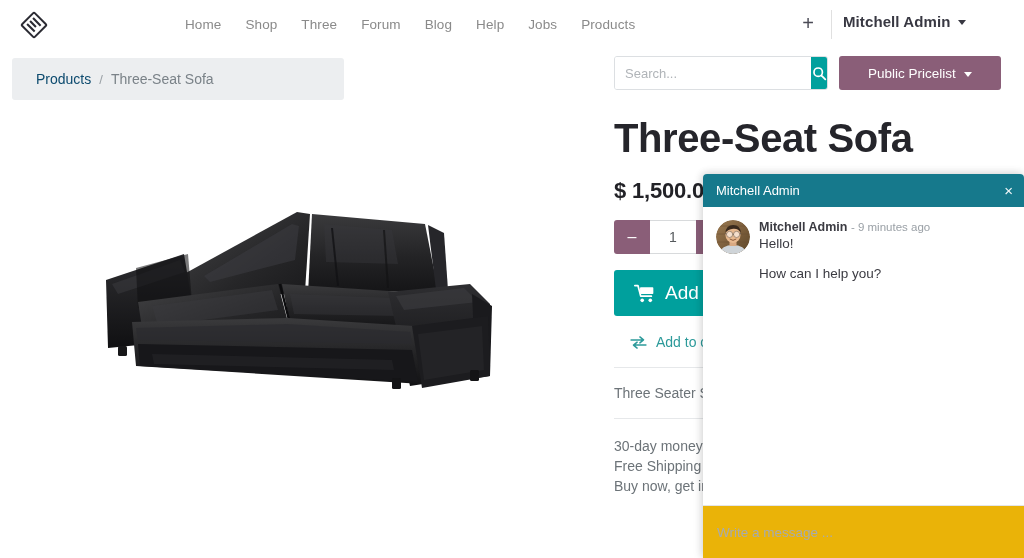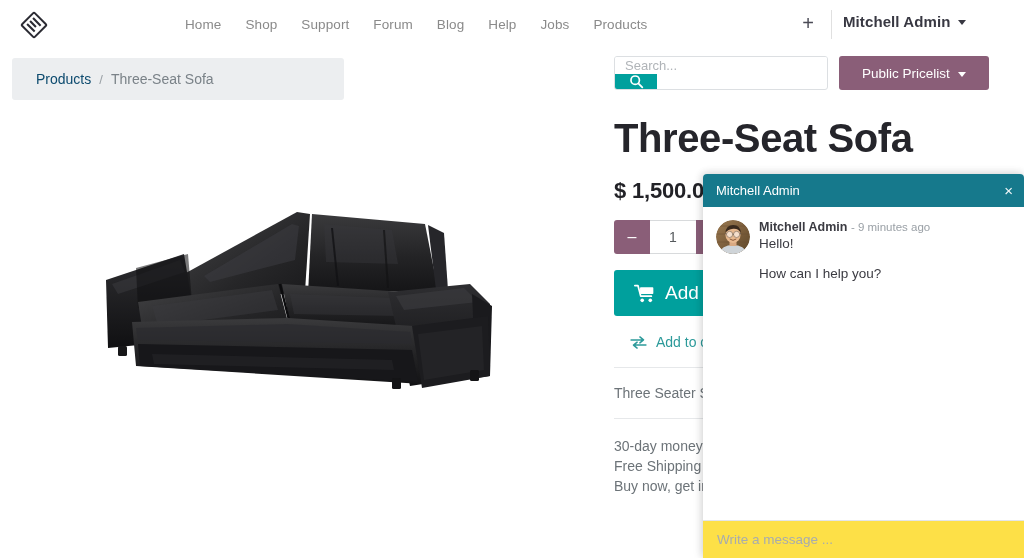--- a/index.html
+++ b/index.html
@@ -158,21 +158,20 @@
     height: 34px;
   }
   .search-group {
     display: flex;
     width: 214px;
     height: 34px;
     border: 1px solid #dcdfe2;
     border-radius: 3px;
     overflow: hidden;
     background: #fff;
-    flex-direction: column;
   }
   .search-input {
     flex: 1;
     border: none;
     outline: none;
     padding: 0 10px;
     font-size: 13px;
     color: #55595c;
     font-family: "Liberation Sans", sans-serif;
     background: #fff;
@@ -187,21 +186,21 @@
     justify-content: center;
     cursor: pointer;
   }
 
   .pricelist-btn {
     height: 34px;
     background: #8a5e78;
     color: #ffffff;
     border: none;
     border-radius: 3px;
-    padding: 0 23px;
+    padding: 0 29px;
     font-size: 13.5px;
     font-family: "Liberation Sans", sans-serif;
     display: inline-flex;
     align-items: center;
     gap: 8px;
     cursor: pointer;
     white-space: nowrap;
   }
   .pricelist-btn .caret-down {
     border-top-color: #ffffff;
@@ -400,22 +399,22 @@
     margin-top: 11px;
     margin-left: 43px;
     font-size: 13.5px;
     color: #3b3b42;
     line-height: 18px;
   }
 
   .chat-footer {
     flex: 0 0 auto;
     border-top: 1px solid #e3e5e8;
-    background: #fde047;
-    height: 38px;
+    background: #eab308;
+    height: 53px;
     display: flex;
     align-items: center;
     padding: 0 14px;
   }
   .chat-input {
     width: 100%;
     border: none;
     outline: none;
     background: transparent;
     font-size: 13.5px;
@@ -436,21 +435,21 @@
         <g transform="rotate(45 14 14)">
           <rect x="5" y="5" width="18" height="18" rx="1.5" fill="none" stroke="#2b2b33" stroke-width="2"></rect>
           <path d="M9.5 9.8 h8.6 M9.5 14 h6.2 M9.5 18.2 h8.6" stroke="#2b2b33" stroke-width="2.1" fill="none" stroke-linecap="square"></path>
         </g>
       </svg>
     </div>
 
     <div class="nav-links">
       <a class="nav-link" href="#">Home</a>
       <a class="nav-link" href="#">Shop</a>
-      <a class="nav-link" href="#">Support</a>
+      <a class="nav-link" href="#">Three</a>
       <a class="nav-link" href="#">Forum</a>
       <a class="nav-link" href="#">Blog</a>
       <a class="nav-link" href="#">Help</a>
       <a class="nav-link" href="#">Jobs</a>
       <a class="nav-link" href="#">Products</a>
     </div>
 
     <div class="nav-plus">+</div>
 
     <div class="nav-divider"></div>

